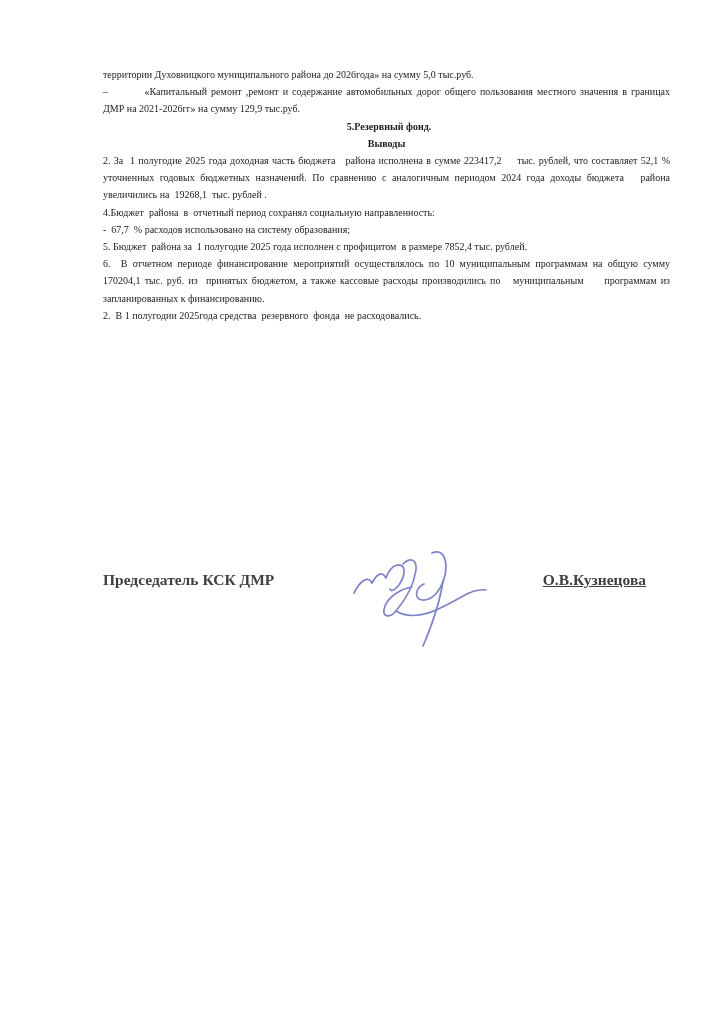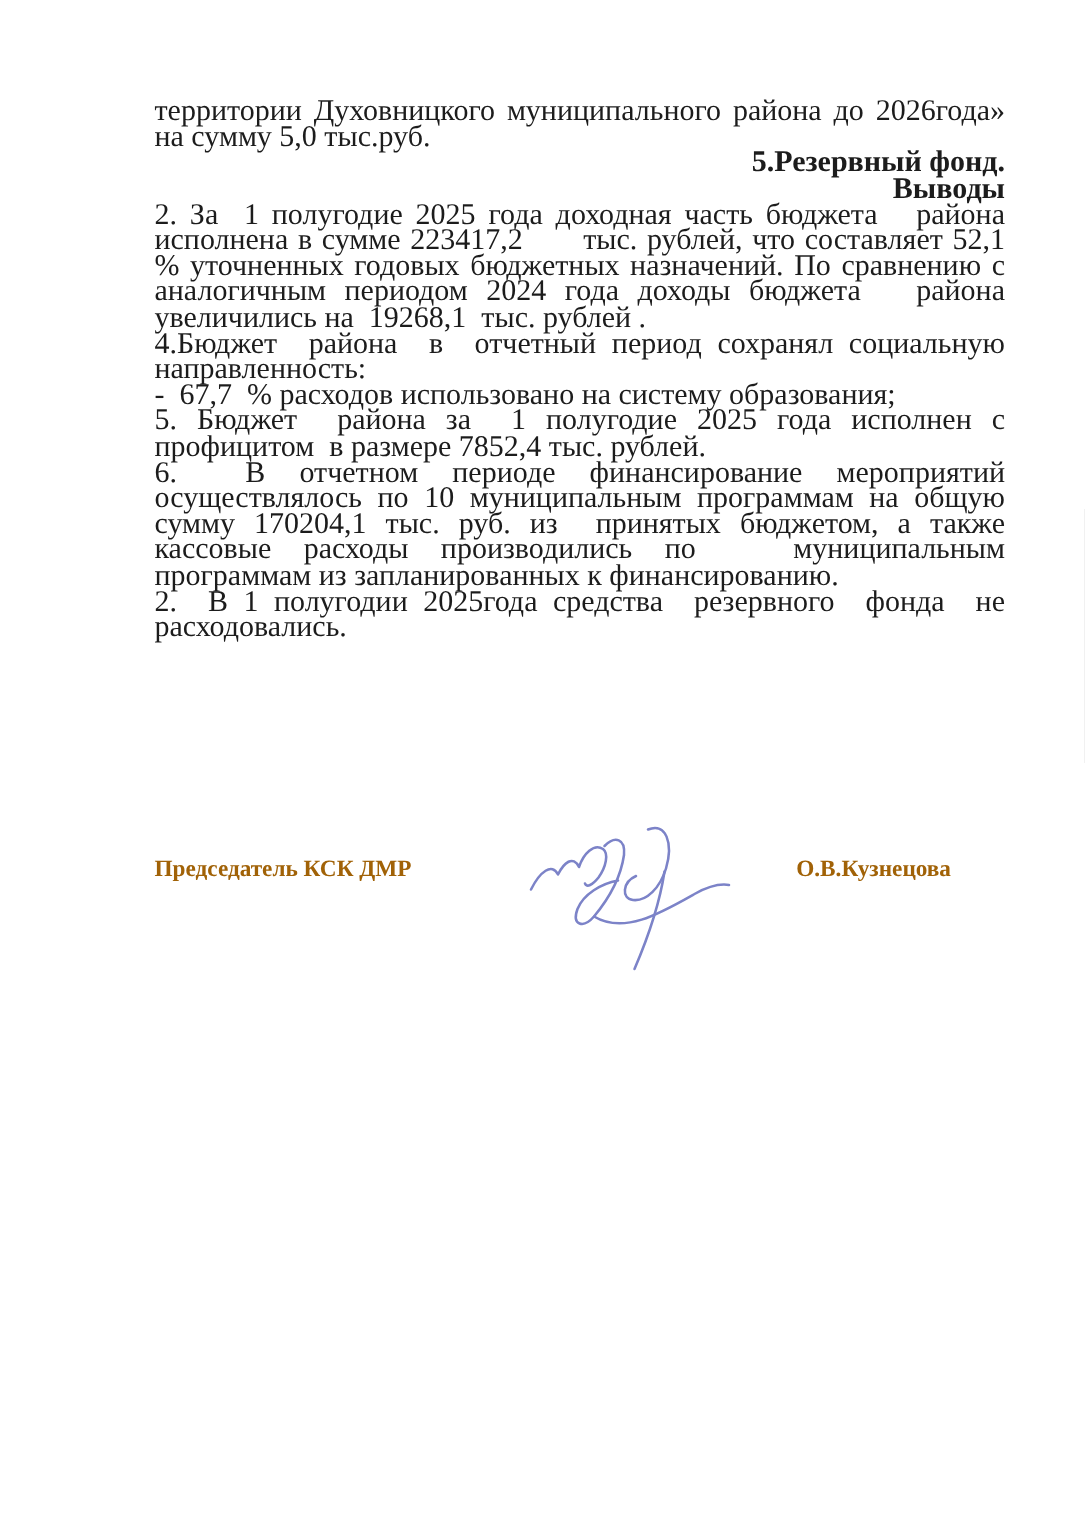--- a/index.html
+++ b/index.html
@@ -13,66 +13,68 @@
     height: 1023px;
     background: #ffffff;
     overflow: hidden;
     font-family: "Liberation Serif", "DejaVu Serif", serif;
   }
   .doc {
     position: absolute;
     left: 103px;
     top: 66px;
     width: 567px;
-    font-size: 20px;
+    font-size: 10px;
     line-height: 17.2px;
     color: #1c1c1c;
   }
   .para {
     margin: 0;
     text-align: justify;
     white-space: pre-wrap;
     tab-size: 40px;
     -moz-tab-size: 40px;
   }
   .para.heading {
     font-weight: bold;
-    text-align: right;
+    text-align: center;
   }
   .sig-row {
     position: absolute;
     left: 103px;
     top: 571px;
     width: 567px;
     display: flex;
     align-items: center;
     font-size: 15.5px;
     font-weight: bold;
-    color: #a16207;
+    color: #404040;
   }
   .sig-right {
     margin-left: auto;
-    margin-right: 36px;
+    margin-right: 24px;
+    text-decoration: underline;
   }
   .signature-svg {
     position: absolute;
     left: 348px;
     top: 543px;
     width: 150px;
     height: 110px;
     pointer-events: none;
   }
 </style>
 </head>
 <body>
 
 <div class="page" style="background: rgb(255, 255, 255);">
 
   <div class="doc">
       <div class="para body">территории Духовницкого муниципального района до 2026года» на сумму 5,0 тыс.руб.</div>
+      <div class="para dash">–	«Капитальный ремонт ,ремонт и содержание автомобильных дорог общего пользования местного значения в границах ДМР на 2021-2026гг» на сумму 129,9 тыс.руб.</div>
       <div class="para heading">  5.Резервный фонд.</div>
       <div class="para heading">Выводы</div>
       <div class="para body">2. За  1 полугодие 2025 года доходная часть бюджета   района исполнена в сумме 223417,2	тыс. рублей, что составляет 52,1 % уточненных годовых бюджетных назначений. По сравнению с аналогичным периодом 2024 года доходы бюджета   района увеличились на  19268,1  тыс. рублей .</div>
       <div class="para body">4.Бюджет  района  в  отчетный период сохранял социальную направленность:</div>
       <div class="para body">-  67,7  % расходов использовано на систему образования;</div>
       <div class="para body">5. Бюджет  района за  1 полугодие 2025 года исполнен с профицитом  в размере 7852,4 тыс. рублей.</div>
       <div class="para body">6.  В отчетном периоде финансирование мероприятий осуществлялось по 10 муниципальным программам на общую сумму 170204,1 тыс. руб. из  принятых бюджетом, а также кассовые расходы производились по   муниципальным     программам из запланированных к финансированию.</div>
       <div class="para body">2.  В 1 полугодии 2025года средства  резервного  фонда  не расходовались.</div>
     </div>
 

